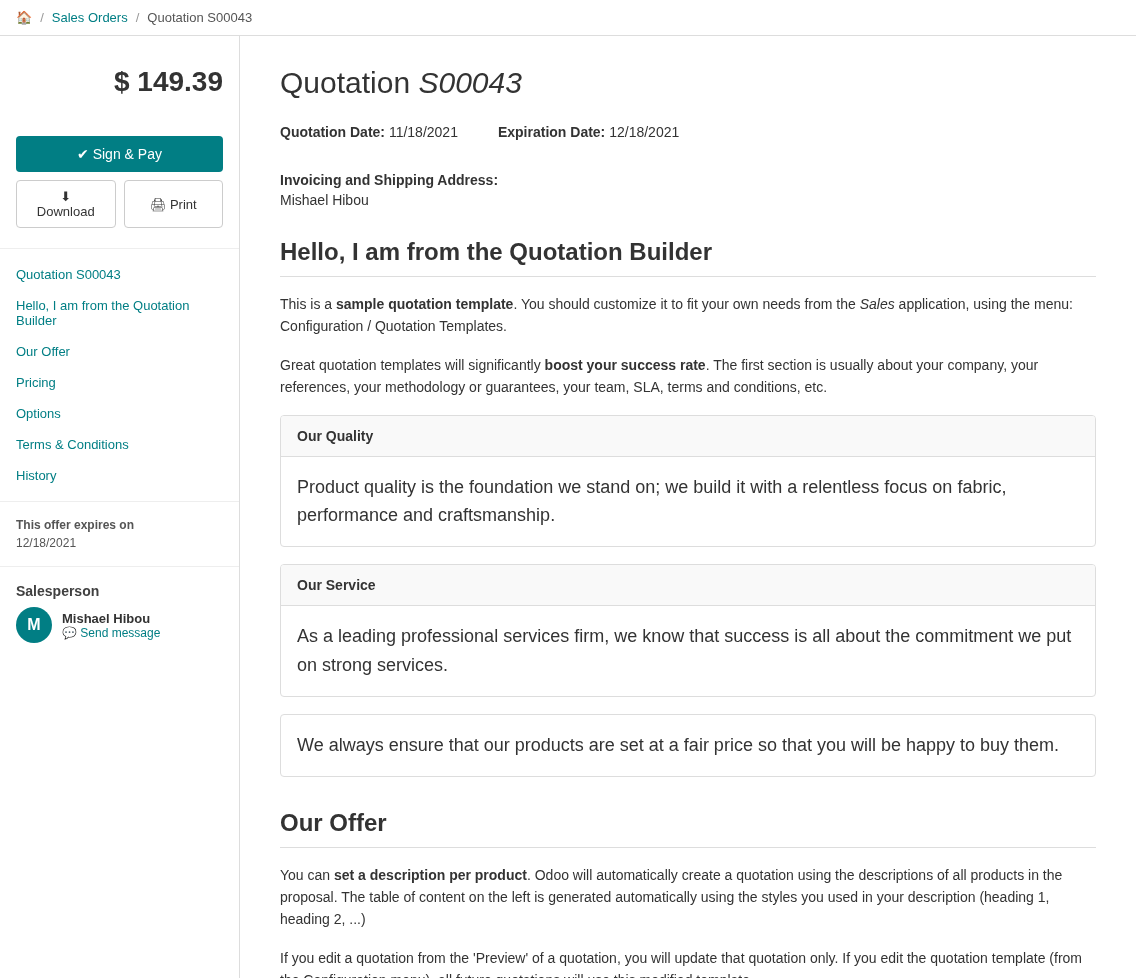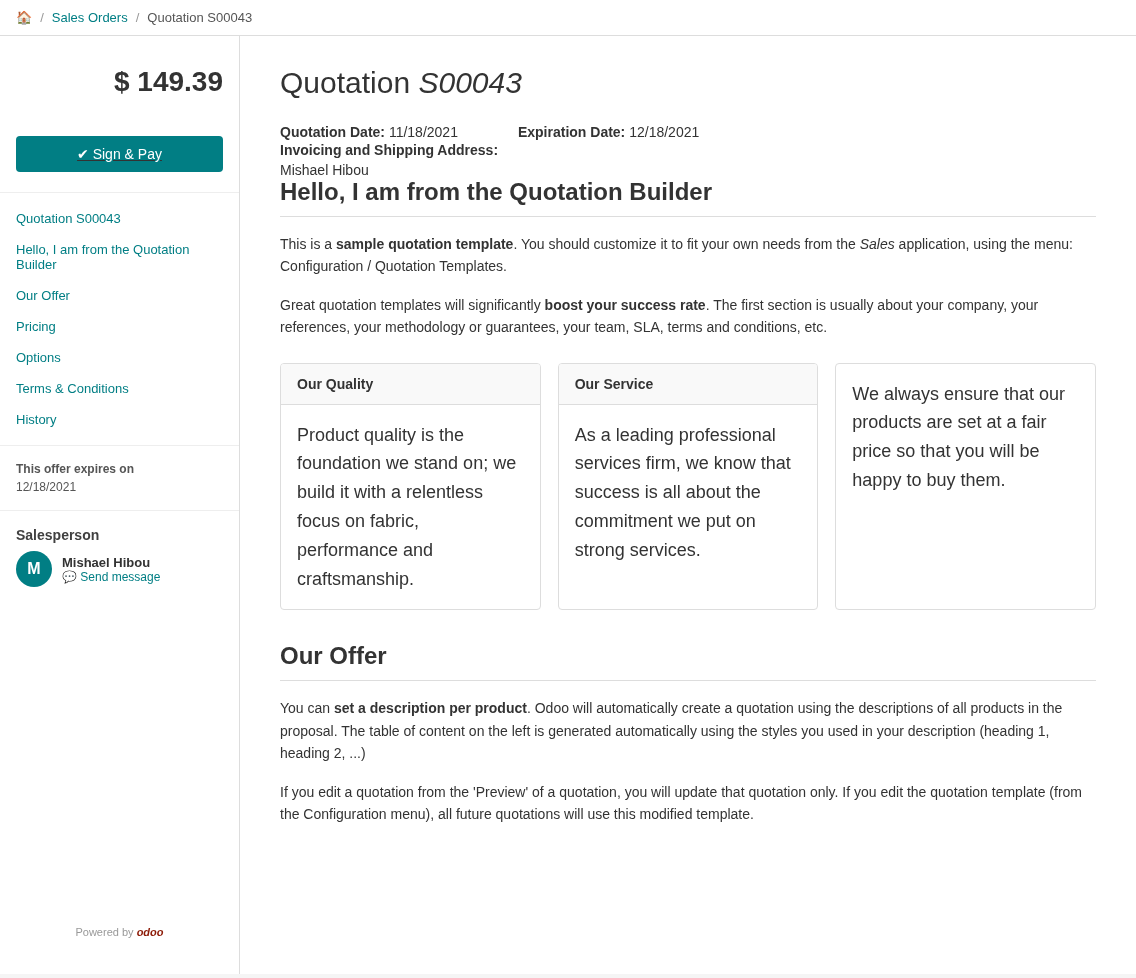--- a/index.html
+++ b/index.html
@@ -40,21 +40,20 @@
       font-size: 28px;
       font-weight: bold;
       padding: 10px 16px 20px;
       color: #333;
     }
     .sidebar-actions {
       display: flex;
       flex-direction: column;
       gap: 8px;
       padding: 18px 16px 20px;
-      text-decoration: underline;
     }
     .btn-sign-pay {
       background: #017e84;
       color: #fff;
       border: none;
       border-radius: 4px;
       padding: 10px 16px;
       font-size: 14px;
       cursor: pointer;
       display: flex;
@@ -152,28 +151,28 @@
     .quotation-title {
       font-size: 30px;
       font-weight: normal;
       margin-bottom: 24px;
       color: #333;
     }
     .quotation-title em { font-style: italic; }
 
     .meta-row {
       display: flex;
-      gap: 60px;
-      margin-bottom: 2px;
+      gap: 40px;
+      margin-bottom: 32px;
     }
     .meta-item { font-size: 14px; }
     .meta-item .meta-label { font-weight: bold; color: #333; }
     .meta-item .meta-value { color: #333; }
 
-    .address-block { }
+    .address-block { margin-bottom: 30px; }
     .address-block .addr-label { font-weight: bold; font-size: 14px; margin-bottom: 4px; }
     .address-block .addr-name { font-size: 14px; color: #333; }
 
     .section-title {
       font-size: 24px;
       font-weight: bold;
       margin-bottom: 16px;
       color: #333;
       border-bottom: 1px solid #ddd;
       padding-bottom: 10px;
@@ -184,21 +183,22 @@
       line-height: 1.6;
       color: #333;
       margin-bottom: 16px;
     }
     .section-text b { font-weight: bold; }
     .section-text em { font-style: italic; }
 
     .cards-row {
       display: flex;
       gap: 17px;
-      margin: 24px 0 32px;
+      margin: 16px 0 32px;
+      flex-direction: column;
     }
     .card {
       flex: 1;
       border: 1px solid #ddd;
       border-radius: 4px;
       overflow: hidden;
     }
     .card-header {
       background: #f9f9f9;
       border-bottom: 1px solid #ddd;
@@ -227,20 +227,24 @@
   <span>Quotation S00043</span>
 </nav>
 
 <div class="layout">
 
   <aside class="sidebar">
     <div class="sidebar-price">$ 149.39</div>
 
     <div class="sidebar-actions">
       <button class="btn-sign-pay">✔ Sign &amp; Pay</button>
+      <div class="btn-row">
+        <button class="btn-secondary">⬇ Download</button>
+        <button class="btn-secondary">🖨 Print</button>
+      </div>
     </div>
 
     <nav class="sidebar-nav">
     <a href="#">Quotation S00043</a>
         <a href="#">Hello, I am from the Quotation Builder</a>
         <a href="#">Our Offer</a>
         <a href="#">Pricing</a>
         <a href="#">Options</a>
         <a href="#">Terms &amp; Conditions</a>
         <a href="#">History</a>

